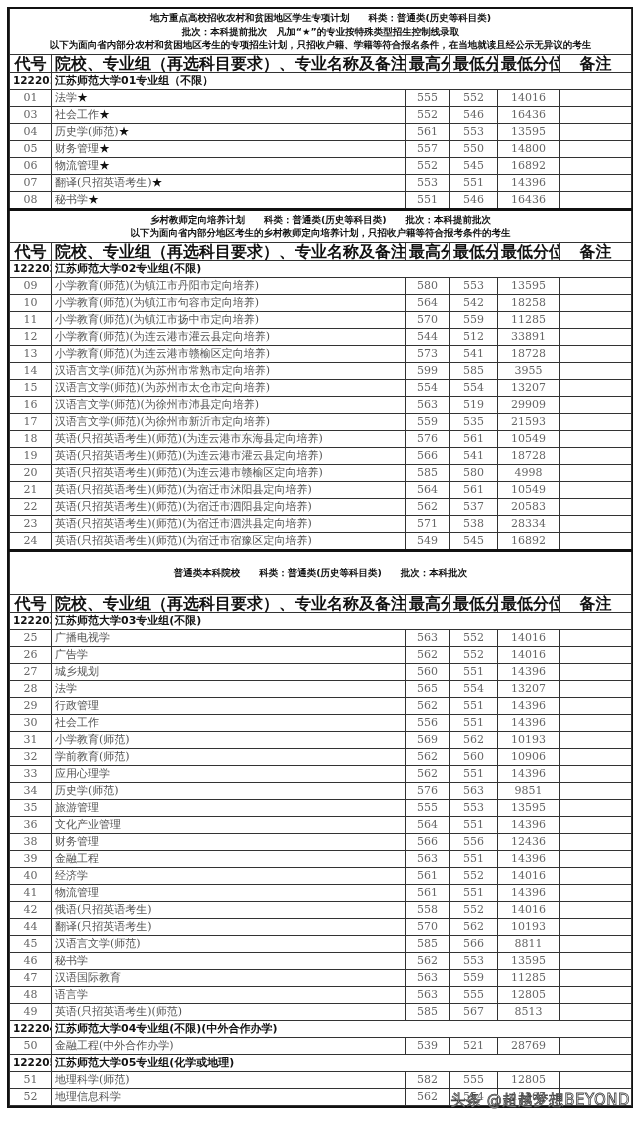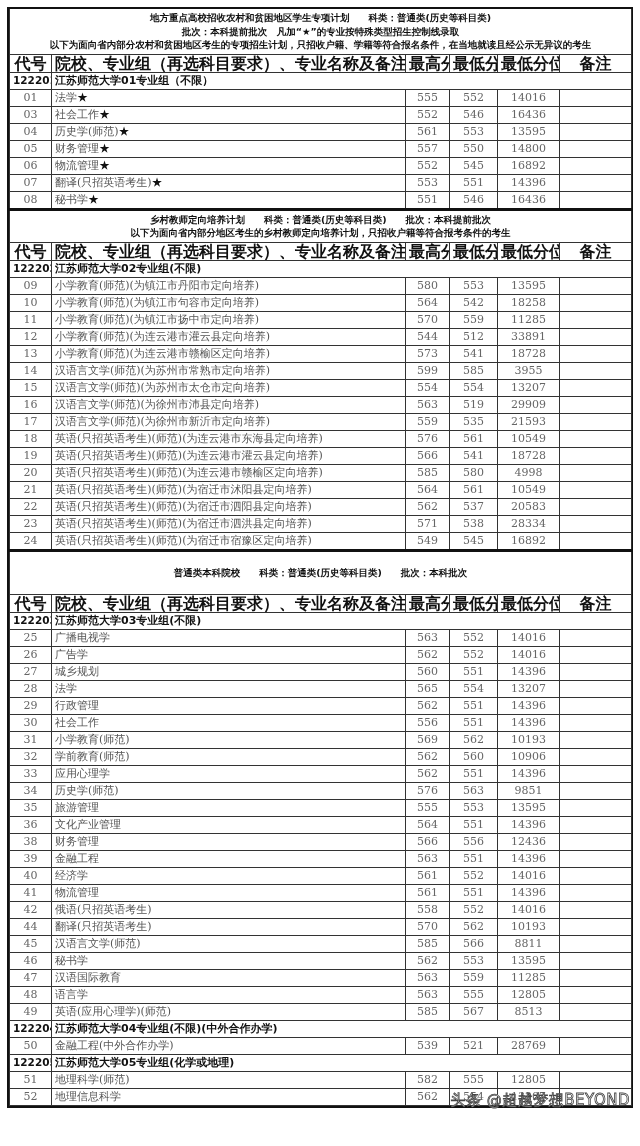--- a/index.html
+++ b/index.html
@@ -448,21 +448,21 @@
         <tr class="data-row">
           <td class="code">48</td>
           <td class="name">语言学</td>
           <td class="num">563</td>
           <td class="num">555</td>
           <td class="num">12805</td>
           <td class="note"></td>
         </tr>
         <tr class="data-row">
           <td class="code">49</td>
-          <td class="name">英语(应用心理学)(师范)</td>
+          <td class="name">英语(只招英语考生)(师范)</td>
           <td class="num">585</td>
           <td class="num">567</td>
           <td class="num">8513</td>
           <td class="note"></td>
         </tr>
         <tr class="group-row">
           <td class="gcode">122204</td>
           <td colspan="5" style="border-right: 1px solid rgb(51, 51, 51);">江苏师范大学04专业组(不限)(中外合作办学)</td>
         </tr>
         <tr class="data-row">

